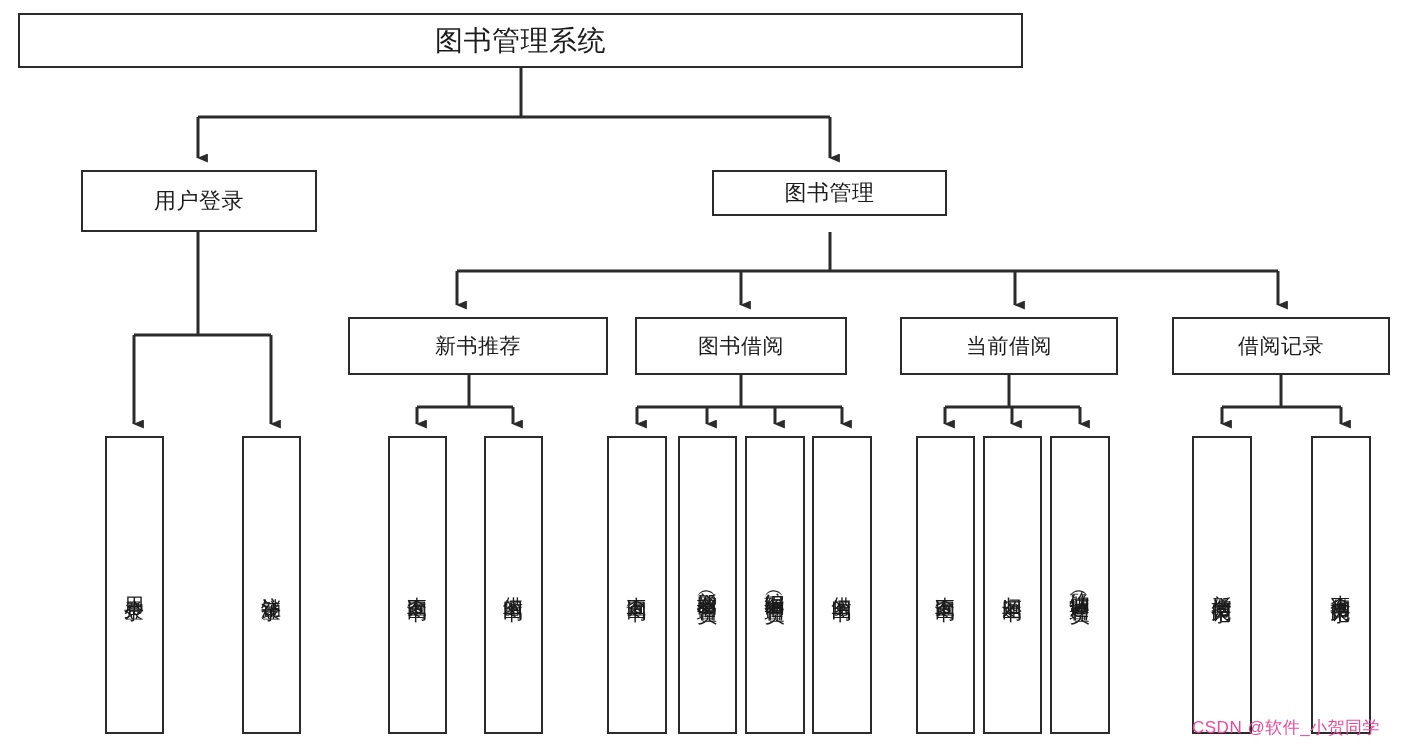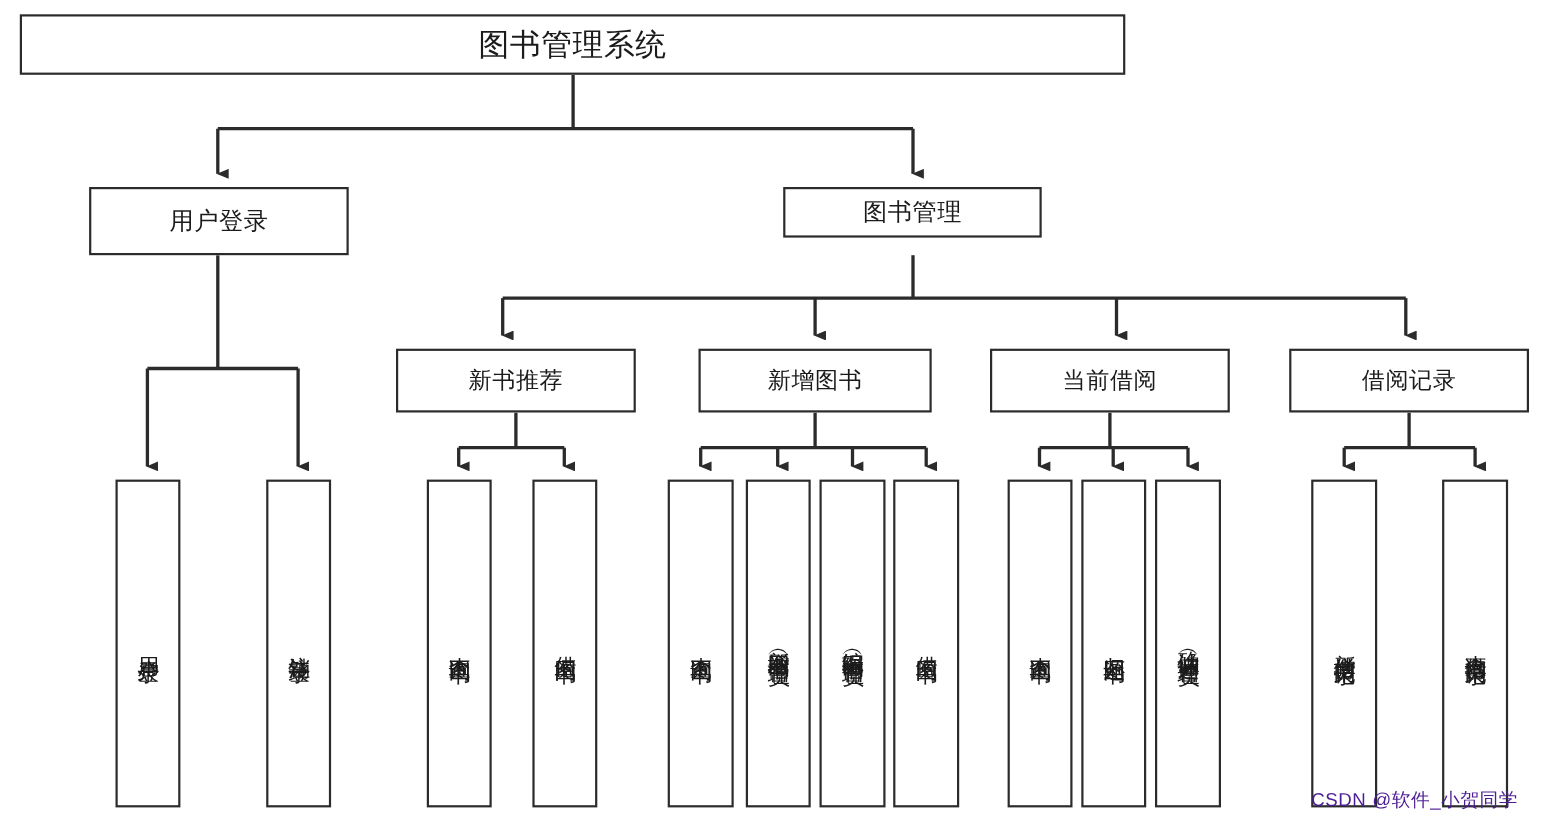--- a/index.html
+++ b/index.html
@@ -57,21 +57,21 @@
     text-orientation: upright;
     -webkit-writing-mode: vertical-rl;
     line-height: 1.0;
     letter-spacing: 2px;
     white-space: nowrap;
     text-align: center;
   }
   .watermark {
     position: absolute;
     font-size: 17px;
-    color: #4c1d95;
+    color: #ec4899;
     white-space: nowrap;
     letter-spacing: 0.5px;
   }
 </style>
 </head>
 <body>
 
 <div id="canvas">
 
   <svg id="wires" viewBox="0 0 1405 747" xmlns="http://www.w3.org/2000/svg">
@@ -131,26 +131,26 @@
   </div>
 
   <div class="node branch" style="left:81px; top:170px; width:236px; height:62px;">
     <span>用户登录</span>
   </div>
 
   <div class="node branch" style="left:712px; top:170px; width:235px; height:46px;">
     <span>图书管理</span>
   </div>
 
-  <div class="node sub" style="left:360px; top:317px; width:218px; height:58px;">
+  <div class="node sub" style="left:348px; top:317px; width:260px; height:58px;">
     <span>新书推荐</span>
   </div>
 
   <div class="node sub" style="left:635px; top:317px; width:212px; height:58px;">
-    <span>新增图书</span>
+    <span>图书借阅</span>
   </div>
 
   <div class="node sub" style="left:900px; top:317px; width:218px; height:58px;">
     <span>当前借阅</span>
   </div>
 
   <div class="node sub" style="left:1172px; top:317px; width:218px; height:58px;">
     <span>借阅记录</span>
   </div>
 

